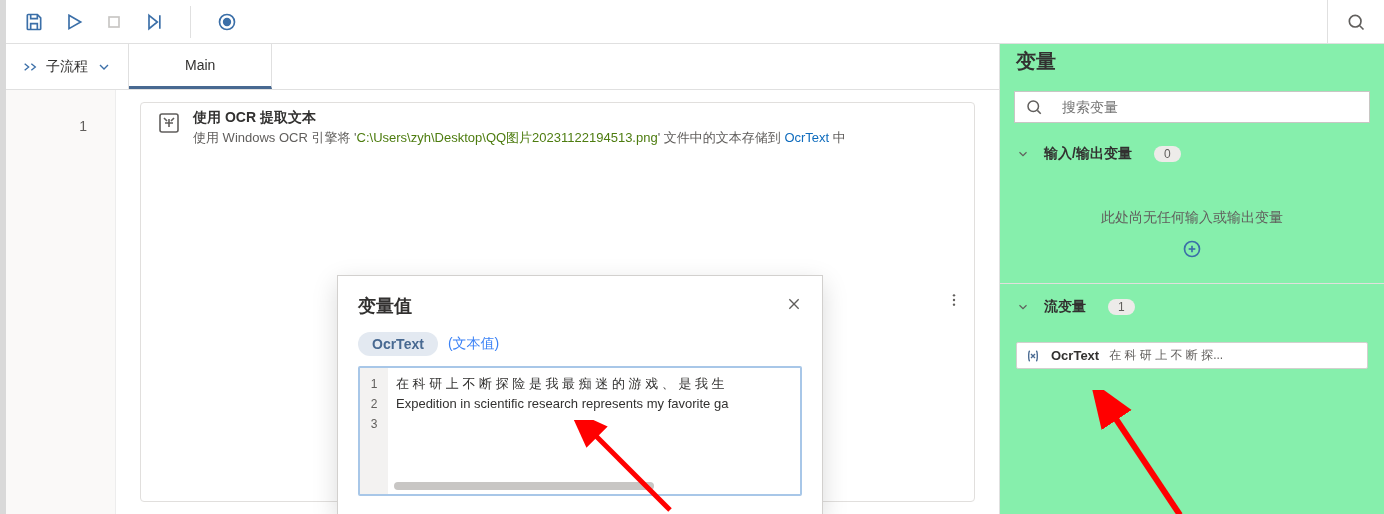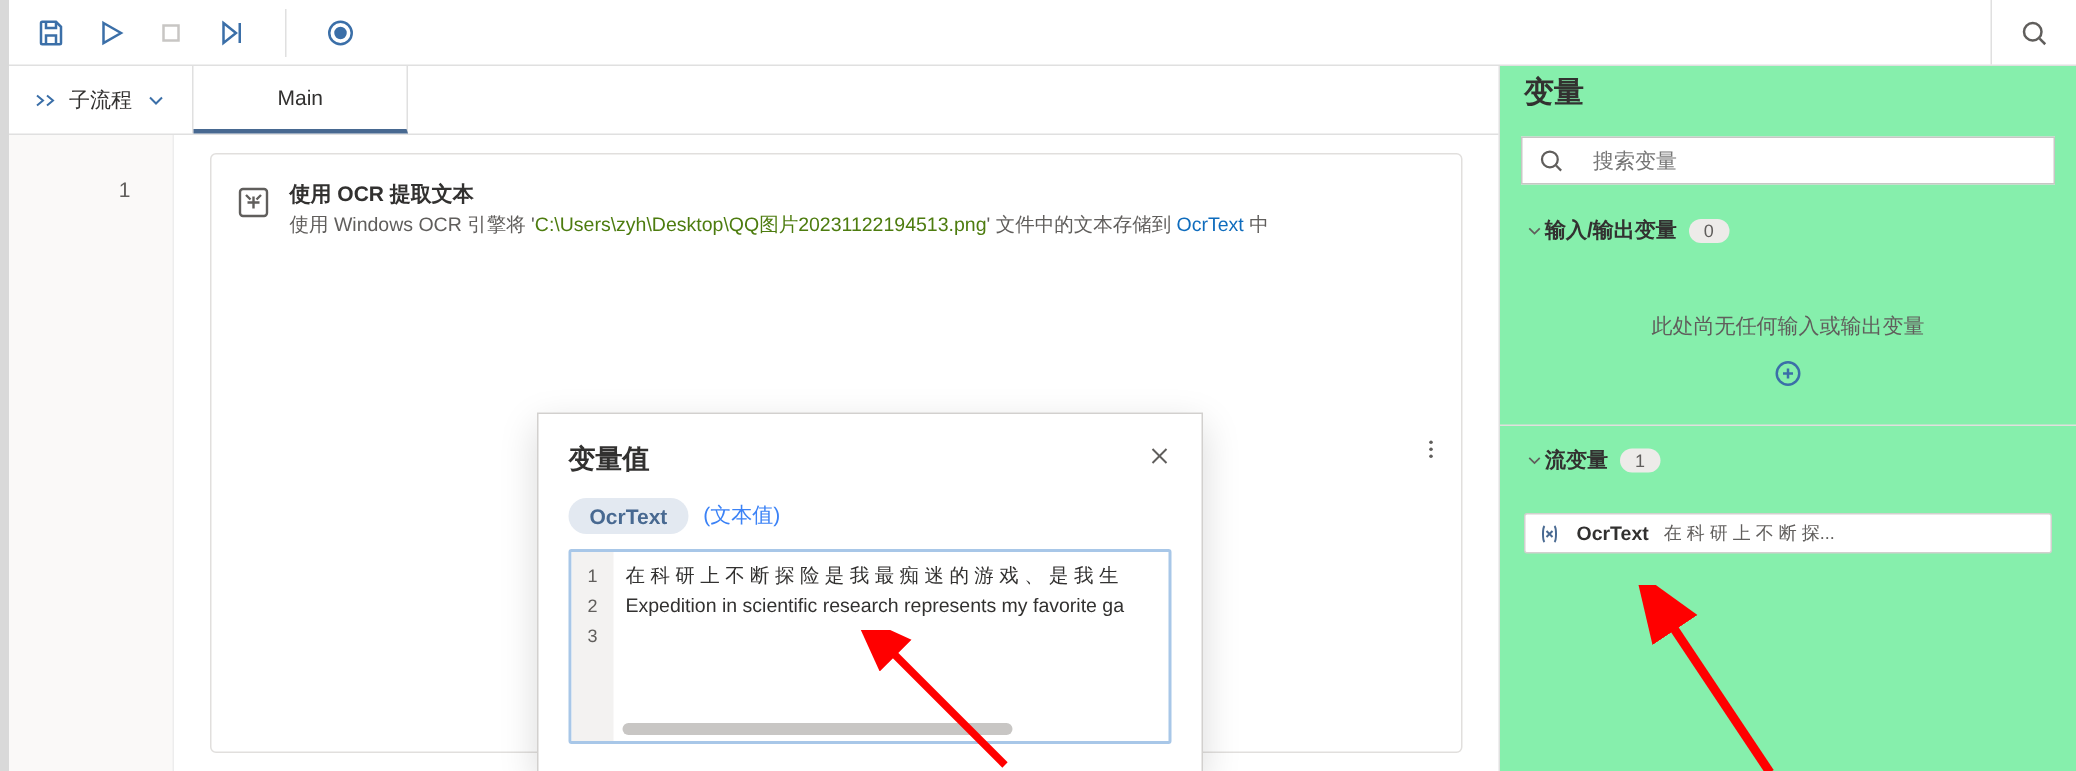--- a/index.html
+++ b/index.html
@@ -117,21 +117,21 @@
       padding-top: 28px;
       text-align: right;
       padding-right: 28px;
       font-size: 14px;
       color: #605e5c;
     }
     .action-block {
       margin: 12px 24px;
       border: 1px solid #e1dfdd;
       border-radius: 4px;
-      padding: 18px 16px;
+      padding: 6px 16px;
       display: flex;
       align-items: flex-start;
       gap: 12px;
       flex: 1;
       position: relative;
       height: 56px;
     }
     .action-icon {
       width: 24px;
       height: 24px;
@@ -202,21 +202,21 @@
       height: 18px;
       color: #605e5c;
     }
     .var-section {
       border-bottom: 1px solid #e1dfdd;
     }
     .var-section-header {
       display: flex;
       align-items: center;
       padding: 14px 16px;
-      gap: 0;
+      gap: 14px;
       cursor: pointer;
     }
     .var-section-header .chev {
       color: #605e5c;
     }
     .var-section-title {
       font-size: 14px;
       font-weight: 600;
       color: #323130;
     }
@@ -268,23 +268,23 @@
       color: #605e5c;
       font-size: 12px;
       white-space: nowrap;
       overflow: hidden;
       text-overflow: ellipsis;
       flex: 1;
     }
     
     .dialog {
       position: absolute;
-      left: 358px;
+      left: 337px;
       top: 275px;
-      width: 444px;
+      width: 486px;
       background: #fff;
       border: 1px solid #d2d0ce;
       box-shadow: 0 8px 24px rgba(0,0,0,0.15);
       padding: 18px 20px 18px 20px;
     }
     .dialog-title-row {
       display: flex;
       align-items: center;
       margin-bottom: 14px;
     }

